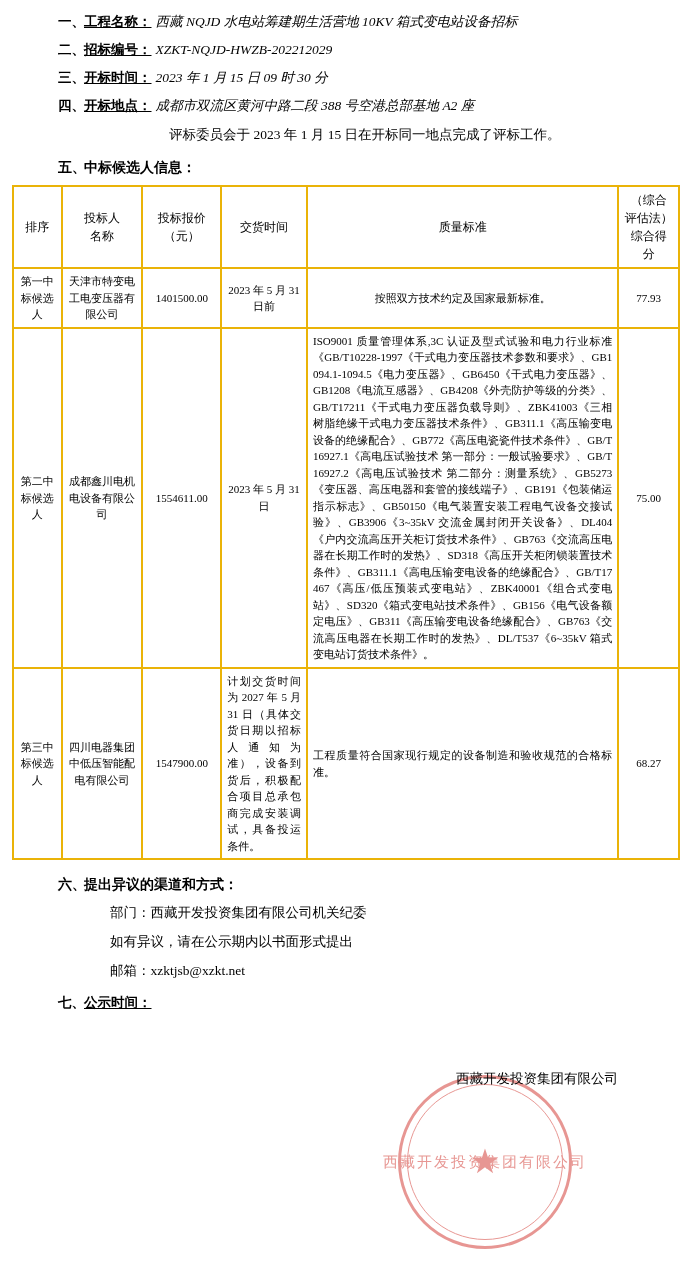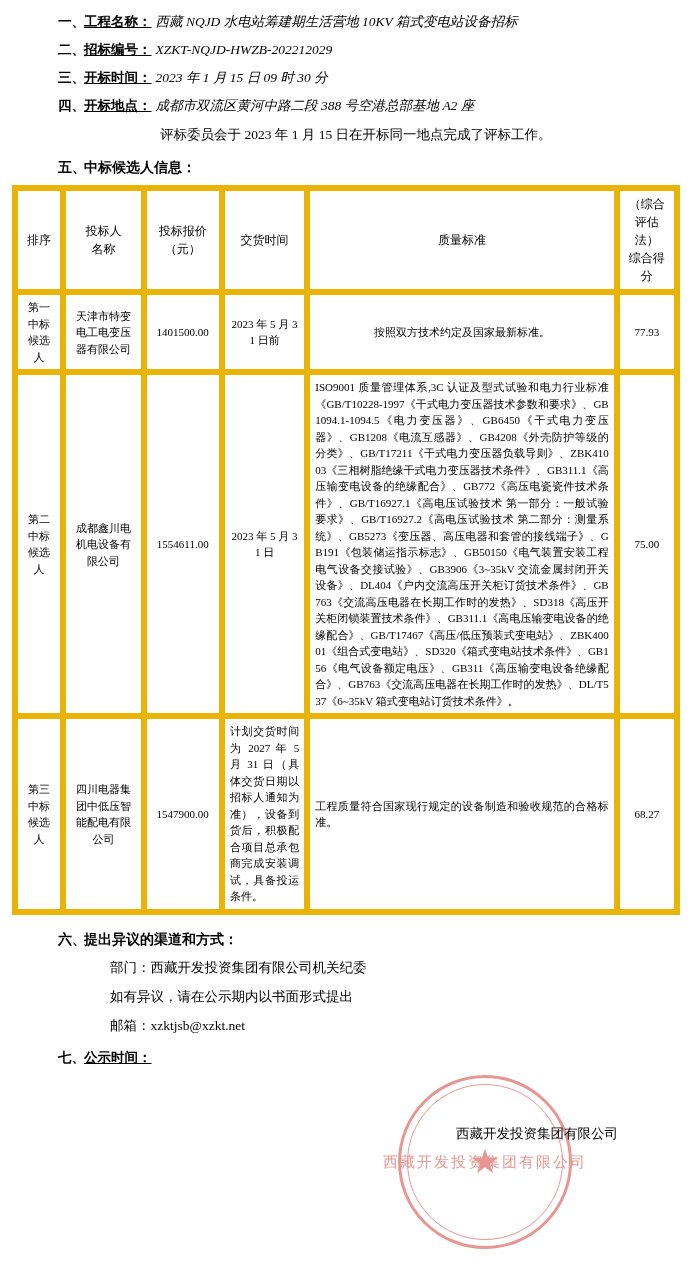--- a/index.html
+++ b/index.html
@@ -49,38 +49,39 @@
     font-style: italic;
   }
   .top-block {
     padding-top: 12px;
   }
   .indent-line {
     font-size: 13.5px;
     line-height: 1.6;
     padding-left: 160px;
     margin-bottom: 7px;
+    margin-left: 9px;
   }
   .heading-line {
     display: flex;
     font-size: 14px;
     font-weight: bold;
     padding-left: 58px;
     margin: 14px 0 8px 0;
   }
   .heading-line .h-num { width: 26px; flex: 0 0 auto; }
 
   table.bid-table {
     border-collapse: collapse;
     width: 668px;
     margin: 0 0 0 12px;
     table-layout: fixed;
   }
   table.bid-table th, table.bid-table td {
-    border: 6px solid #eab308;
+    border: 2px solid #eab308;
     font-size: 11px;
     line-height: 1.5;
     padding: 4px 5px;
     vertical-align: middle;
     word-break: break-all;
   }
   table.bid-table th {
     text-align: center;
     font-weight: normal;
     font-size: 12px;

